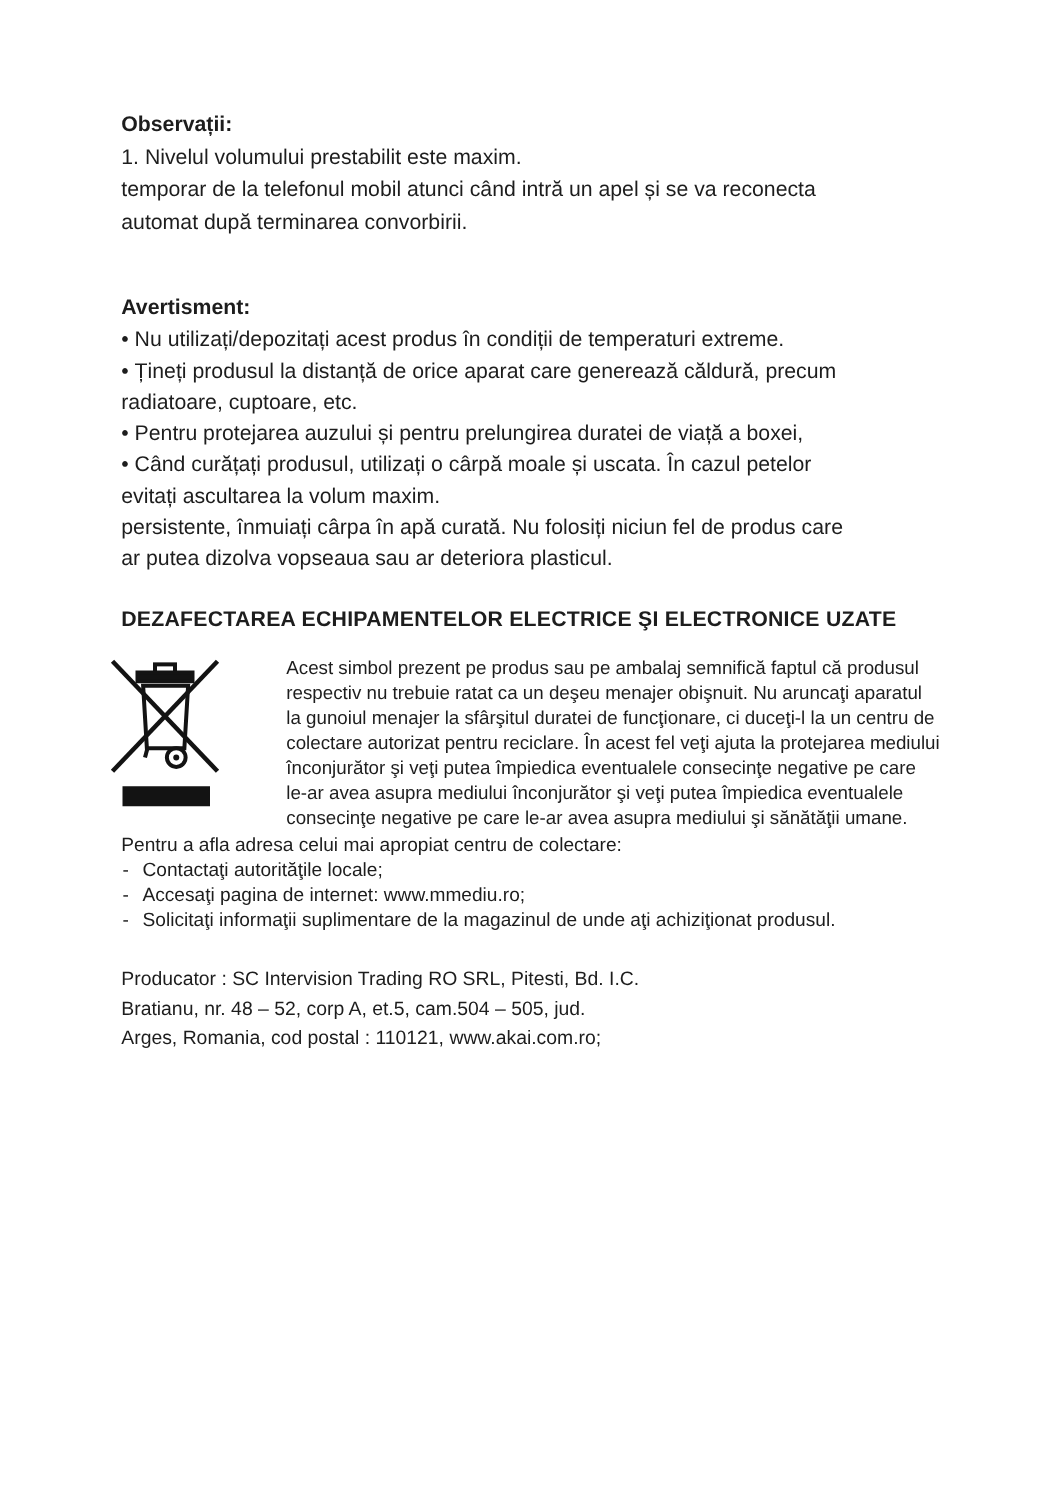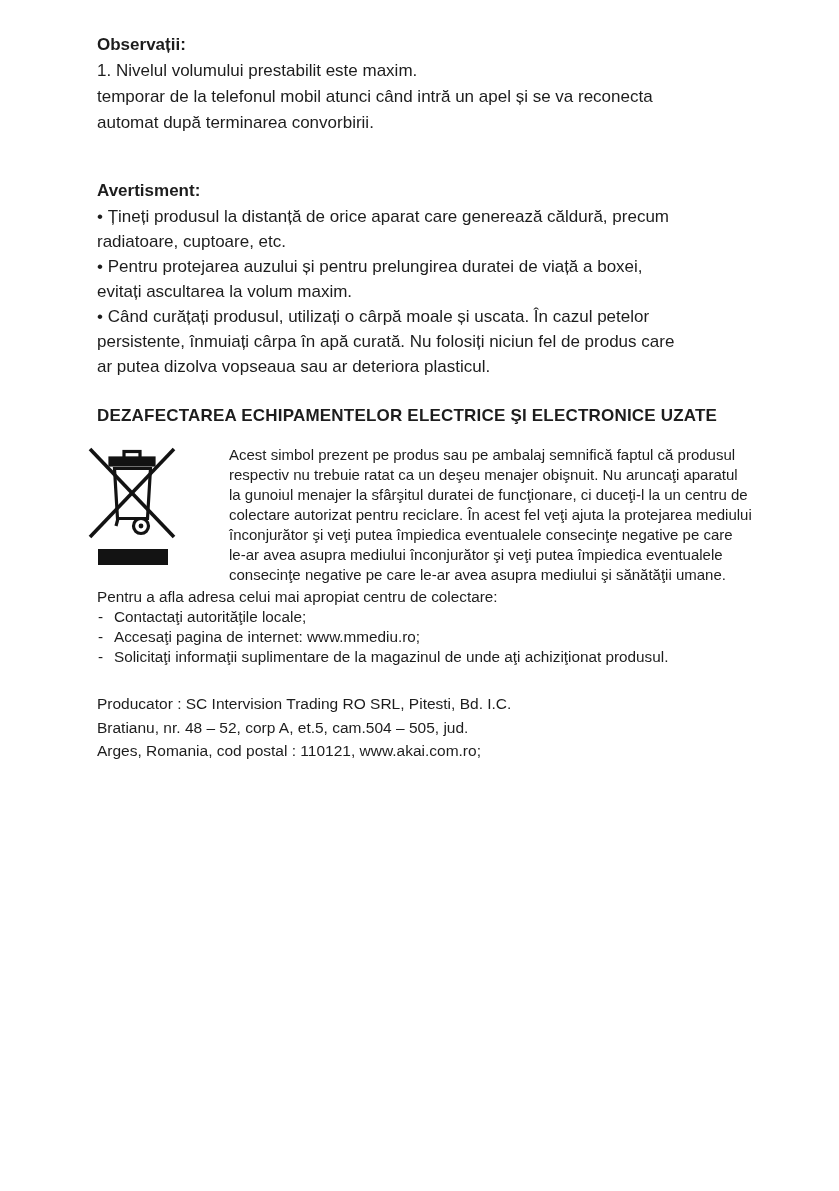--- a/index.html
+++ b/index.html
@@ -4,21 +4,21 @@
 <style>
   html, body { margin: 0; padding: 0; }
   body {
     width: 839px; height: 1191px;
     background: #ffffff;
     font-family: "Liberation Sans", sans-serif;
     color: #1d1d1d;
     position: relative;
     overflow: hidden;
   }
-  .page { position: absolute; left: 97px; top: 0; width: 700px; padding-top: 32px; }
+  .page { position: absolute; left: 97px; top: 0; width: 700px; padding-top: 87px; }
 
   .h  { font-weight: bold; font-size: 17px; line-height: 26px; white-space: nowrap; }
   .bline  { font-size: 17px; line-height: 26px; white-space: nowrap; }
   .bline2 { font-size: 17px; line-height: 25px; white-space: nowrap; }
 
   #sec-avertisment { margin-top: 42px; }
 
   .weee-h {
     margin-top: 24px;
     font-weight: bold; font-size: 17px; line-height: 26px;
@@ -48,25 +48,26 @@
 
   <section id="sec-observatii">
     <div class="h">Observații:</div>
     <div class="bline">1. Nivelul volumului prestabilit este maxim.</div>
     <div class="bline">temporar de la telefonul mobil atunci când intră un apel și se va reconecta</div>
     <div class="bline">automat după terminarea convorbirii.</div>
   </section>
 
   <section id="sec-avertisment">
     <div class="h">Avertisment:</div>
+    <div class="bline2">• Nu utilizați/depozitați acest produs în condiții de temperaturi extreme.</div>
     <div class="bline2">• Țineți produsul la distanță de orice aparat care generează căldură, precum</div>
     <div class="bline2">radiatoare, cuptoare, etc.</div>
     <div class="bline2">• Pentru protejarea auzului și pentru prelungirea duratei de viață a boxei,</div>
+    <div class="bline2">• Când curățați produsul, utilizați o cârpă moale și uscata. În cazul petelor</div>
     <div class="bline2">evitați ascultarea la volum maxim.</div>
-    <div class="bline2">• Când curățați produsul, utilizați o cârpă moale și uscata. În cazul petelor</div>
     <div class="bline2">persistente, înmuiați cârpa în apă curată. Nu folosiți niciun fel de produs care</div>
     <div class="bline2">ar putea dizolva vopseaua sau ar deteriora plasticul.</div>
   </section>
 
   <div class="weee-h">DEZAFECTAREA ECHIPAMENTELOR ELECTRICE ŞI ELECTRONICE UZATE</div>
 
   <div class="weee-row">
     <div class="icon-col">
       <svg width="88" height="97" viewBox="0 0 88 97" fill="none" stroke="#131313" stroke-width="3.2">
 

